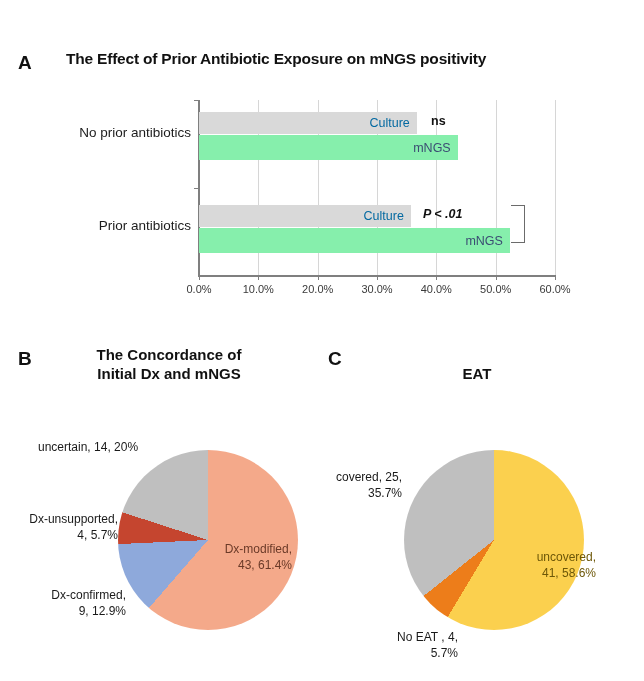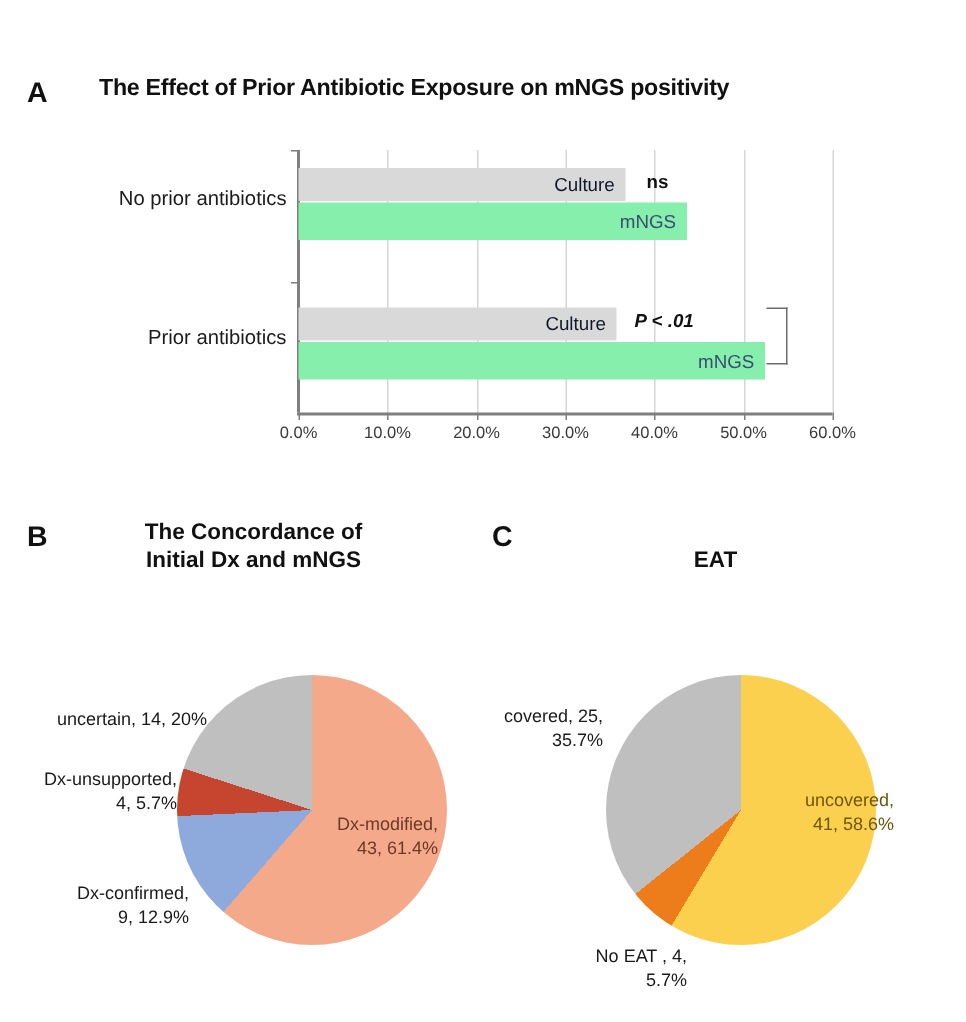--- a/index.html
+++ b/index.html
@@ -63,21 +63,21 @@
     font-size:13.5px;color:#1c1c1c;white-space:nowrap;
     transform:translateY(-50%);
   }
   .bar{
     position:absolute;left:0;
     display:flex;align-items:center;justify-content:flex-end;
     box-sizing:border-box;
     padding-right:7px;
     font-size:12.5px;
   }
-  .bar.culture{background:#d9d9d9;color:#0f172a;}
+  .bar.culture{background:#d9d9d9;color:#0369a1;}
   .bar.mngs{background:#86efac;color:#3b4d73;}
   .sig{
     position:absolute;
     font-size:12.5px;font-weight:bold;color:#111;
     white-space:nowrap;
   }
   .sig.italic{font-style:italic;text-align:right;}
   .bracket{
     position:absolute;
     border:1.6px solid #6b6b6b;
@@ -102,23 +102,23 @@
     position:absolute;
     border-radius:50%;
   }
   .slice-label{
     position:absolute;
     font-size:12px;line-height:1.3;
     white-space:nowrap;
   }
   .slice-label.dark{color:#1a1a1a;}
   .slice-label.ondark{color:#6b3a28;}
-  .slice-label.onyellow{color:#6d5708;}
+  .slice-label.onyellow{color:#6d5708;margin-top:24px;}
   .ctr{text-align:right;}
-  .lft{text-align:center;margin-top:32px;}
+  .lft{text-align:center;}
 </style>
 </head>
 <body>
 
 <div class="figure">
 
   <div id="panelA">
     <div class="panel-letter">A</div>
     <div class="titleA">The Effect of Prior Antibiotic Exposure on mNGS positivity</div>
 

